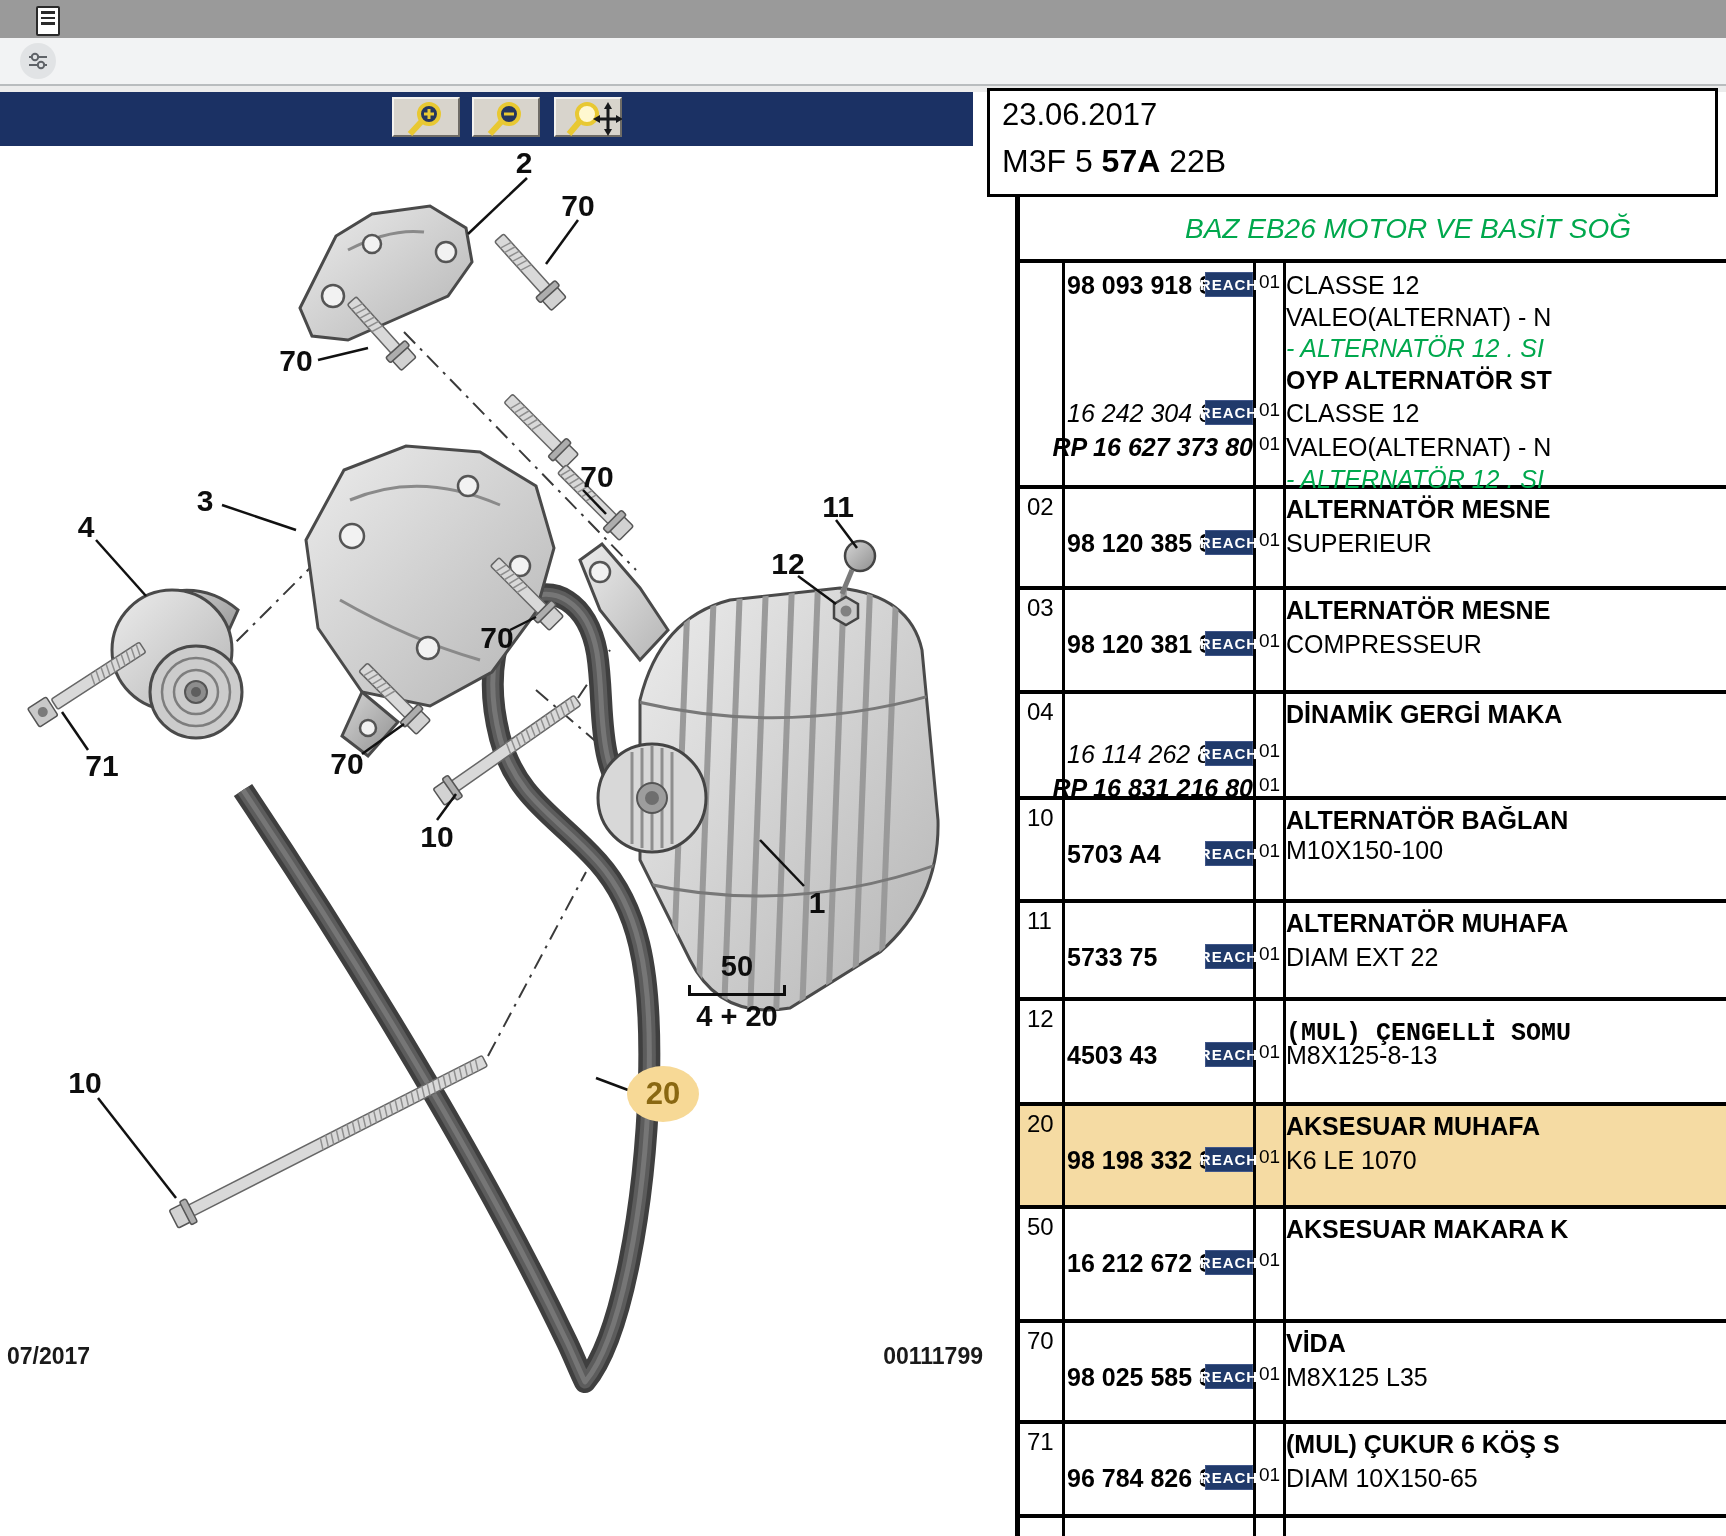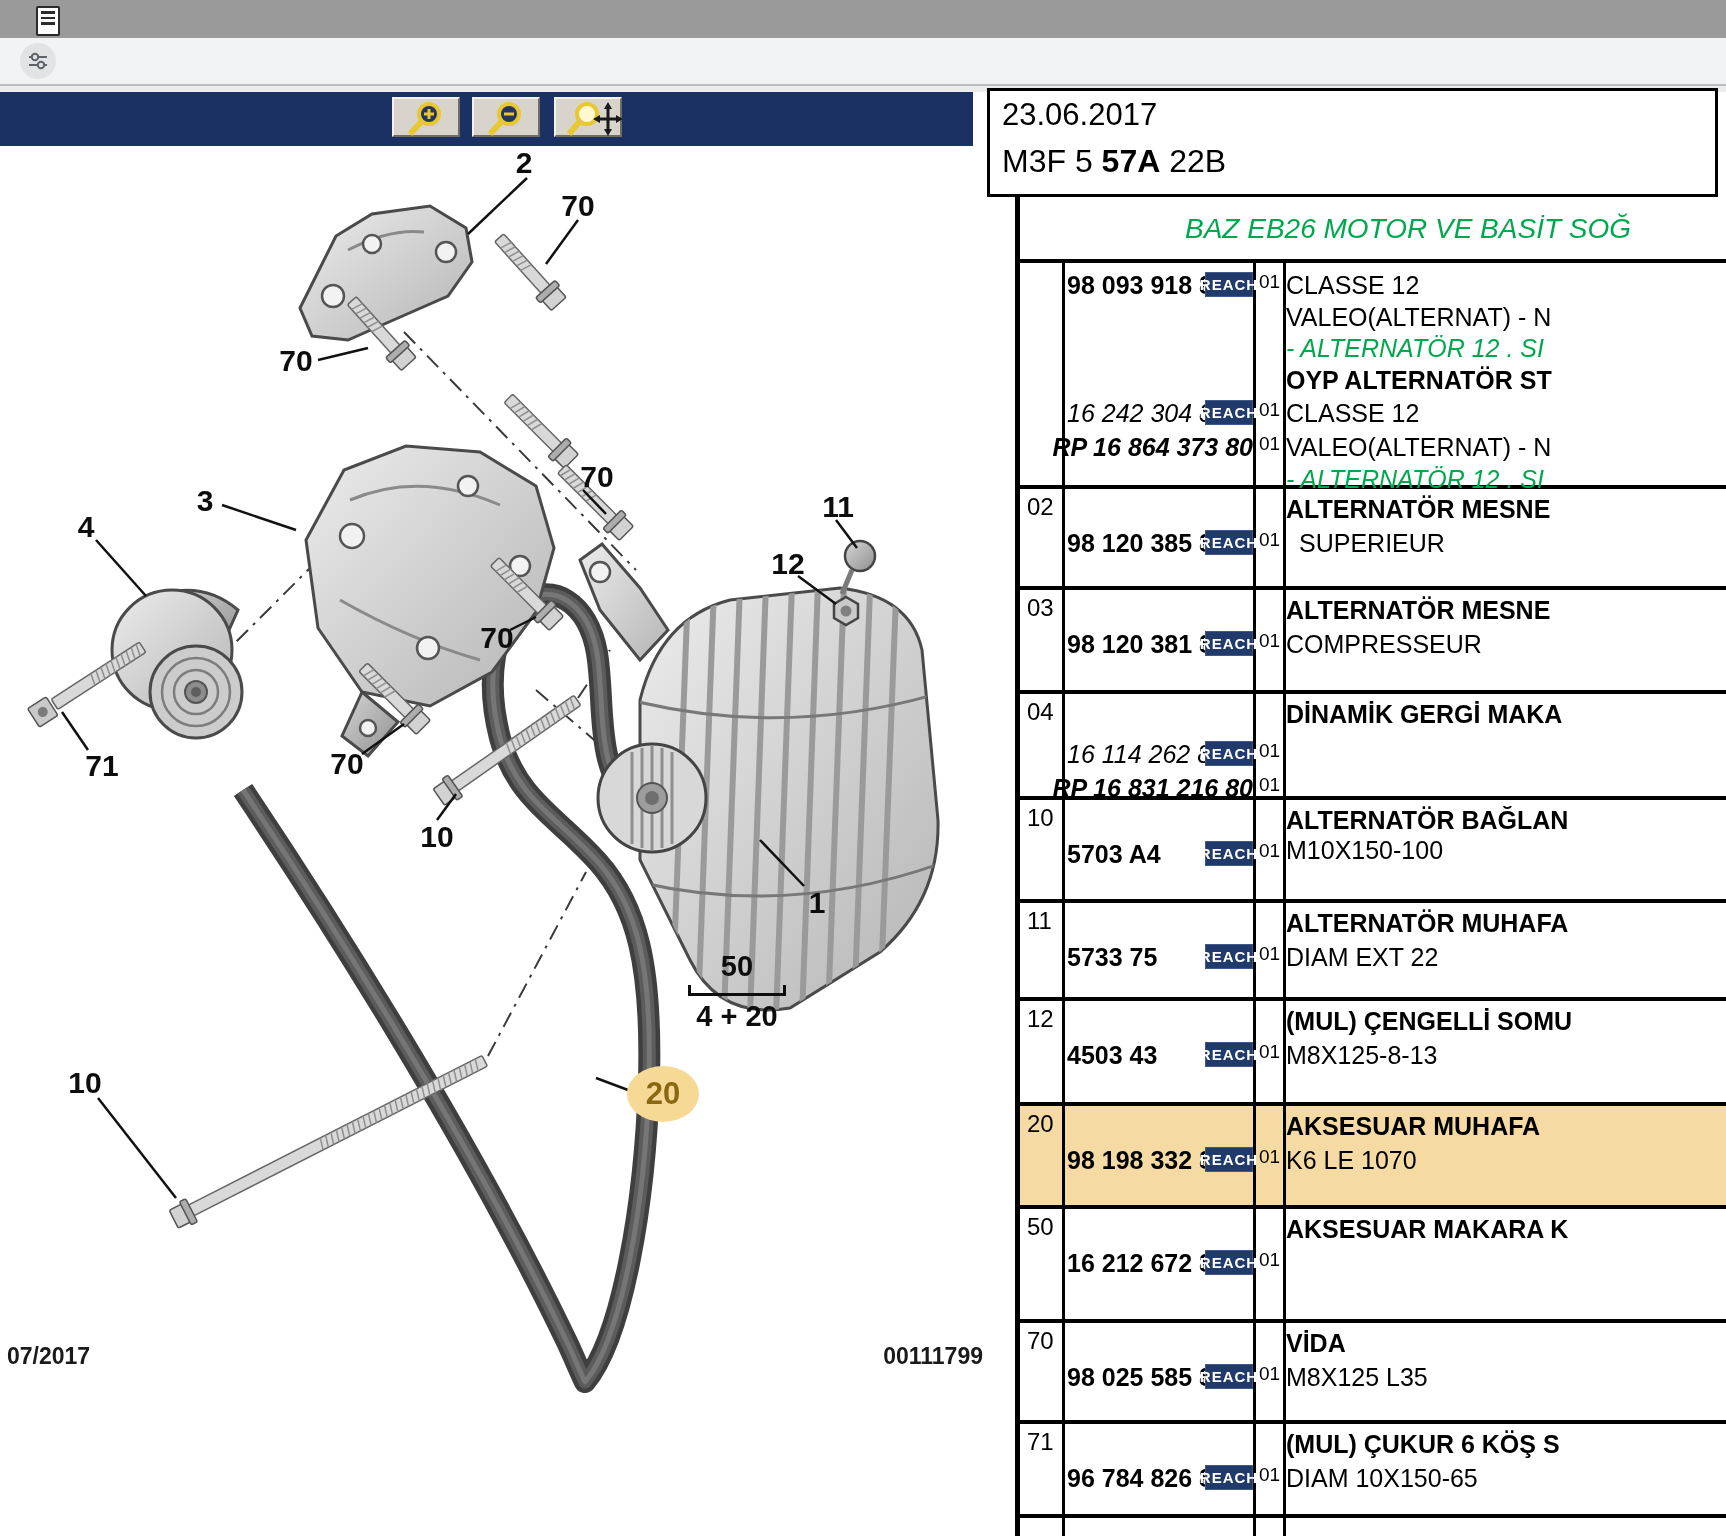--- a/index.html
+++ b/index.html
@@ -411,40 +411,40 @@
       <div class="vline" style="left: 42px;"></div>
       <div class="vline" style="left: 233px;"></div>
       <div class="vline" style="left: 263px;"></div>
       <div class="idx"></div>
       <div class="pnum bold" style="top: 8px; left: 47px;">98 093 918 80</div>
       <div class="reach" style="top: 9px;">REACH</div>
       <div class="qty" style="top: 8px;">01</div>
       <div class="pnum italic" style="top: 136px; left: 47px;">16 242 304 80</div>
       <div class="reach" style="top: 137px;">REACH</div>
       <div class="qty" style="top: 136px;">01</div>
-      <div class="pnum bold-italic" style="top: 170px; right: 473px;">RP 16 864 373 80</div>
+      <div class="pnum bold-italic" style="top: 170px; right: 473px;">RP 16 627 373 80</div>
       <div class="qty" style="top: 170px;">01</div>
       <div class="dline " style="top: 8px;">CLASSE 12</div>
       <div class="dline " style="top: 40px;">VALEO(ALTERNAT) - N</div>
       <div class="dline green" style="top: 71px;">- ALTERNATÖR 12 . SI</div>
       <div class="dline bold" style="top: 103px;">OYP ALTERNATÖR ST</div>
       <div class="dline " style="top: 136px;">CLASSE 12</div>
       <div class="dline " style="top: 170px;">VALEO(ALTERNAT) - N</div>
       <div class="dline green" style="top: 202px;">- ALTERNATÖR 12 . SI</div>
     </div>
     <div class="trow" style="height: 101px;">
       <div class="vline" style="left: 42px;"></div>
       <div class="vline" style="left: 233px;"></div>
       <div class="vline" style="left: 263px;"></div>
       <div class="idx">02</div>
       <div class="pnum bold" style="top: 40px; left: 47px;">98 120 385 80</div>
       <div class="reach" style="top: 41px;">REACH</div>
       <div class="qty" style="top: 40px;">01</div>
       <div class="dline bold" style="top: 6px;">ALTERNATÖR MESNE</div>
-      <div class="dline " style="top: 40px; margin-left: 13px;">SUPERIEUR</div>
+      <div class="dline " style="top: 40px;">SUPERIEUR</div>
     </div>
     <div class="trow" style="height: 104px;">
       <div class="vline" style="left: 42px;"></div>
       <div class="vline" style="left: 233px;"></div>
       <div class="vline" style="left: 263px;"></div>
       <div class="idx">03</div>
       <div class="pnum bold" style="top: 40px; left: 47px;">98 120 381 80</div>
       <div class="reach" style="top: 41px;">REACH</div>
       <div class="qty" style="top: 40px;">01</div>
       <div class="dline bold" style="top: 6px;">ALTERNATÖR MESNE</div>
@@ -485,21 +485,21 @@
       <div class="dline " style="top: 40px;">DIAM EXT 22</div>
     </div>
     <div class="trow" style="height: 105px;">
       <div class="vline" style="left: 42px;"></div>
       <div class="vline" style="left: 233px;"></div>
       <div class="vline" style="left: 263px;"></div>
       <div class="idx">12</div>
       <div class="pnum bold" style="top: 40px; left: 47px;">4503 43</div>
       <div class="reach" style="top: 41px;">REACH</div>
       <div class="qty" style="top: 40px;">01</div>
-      <div class="dline bold" style="top: 6px;">(MUL) ÇENGELLİ SOMU</div>
+      <div class="dline bold" style="top: 18px; font-family: Liberation Mono, monospace;">(MUL) ÇENGELLİ SOMU</div>
       <div class="dline " style="top: 40px;">M8X125-8-13</div>
     </div>
     <div class="trow hl" style="height: 103px;">
       <div class="vline" style="left: 42px;"></div>
       <div class="vline" style="left: 233px;"></div>
       <div class="vline" style="left: 263px;"></div>
       <div class="idx">20</div>
       <div class="pnum bold" style="top: 40px; left: 47px;">98 198 332 80</div>
       <div class="reach" style="top: 41px;">REACH</div>
       <div class="qty" style="top: 40px;">01</div>

